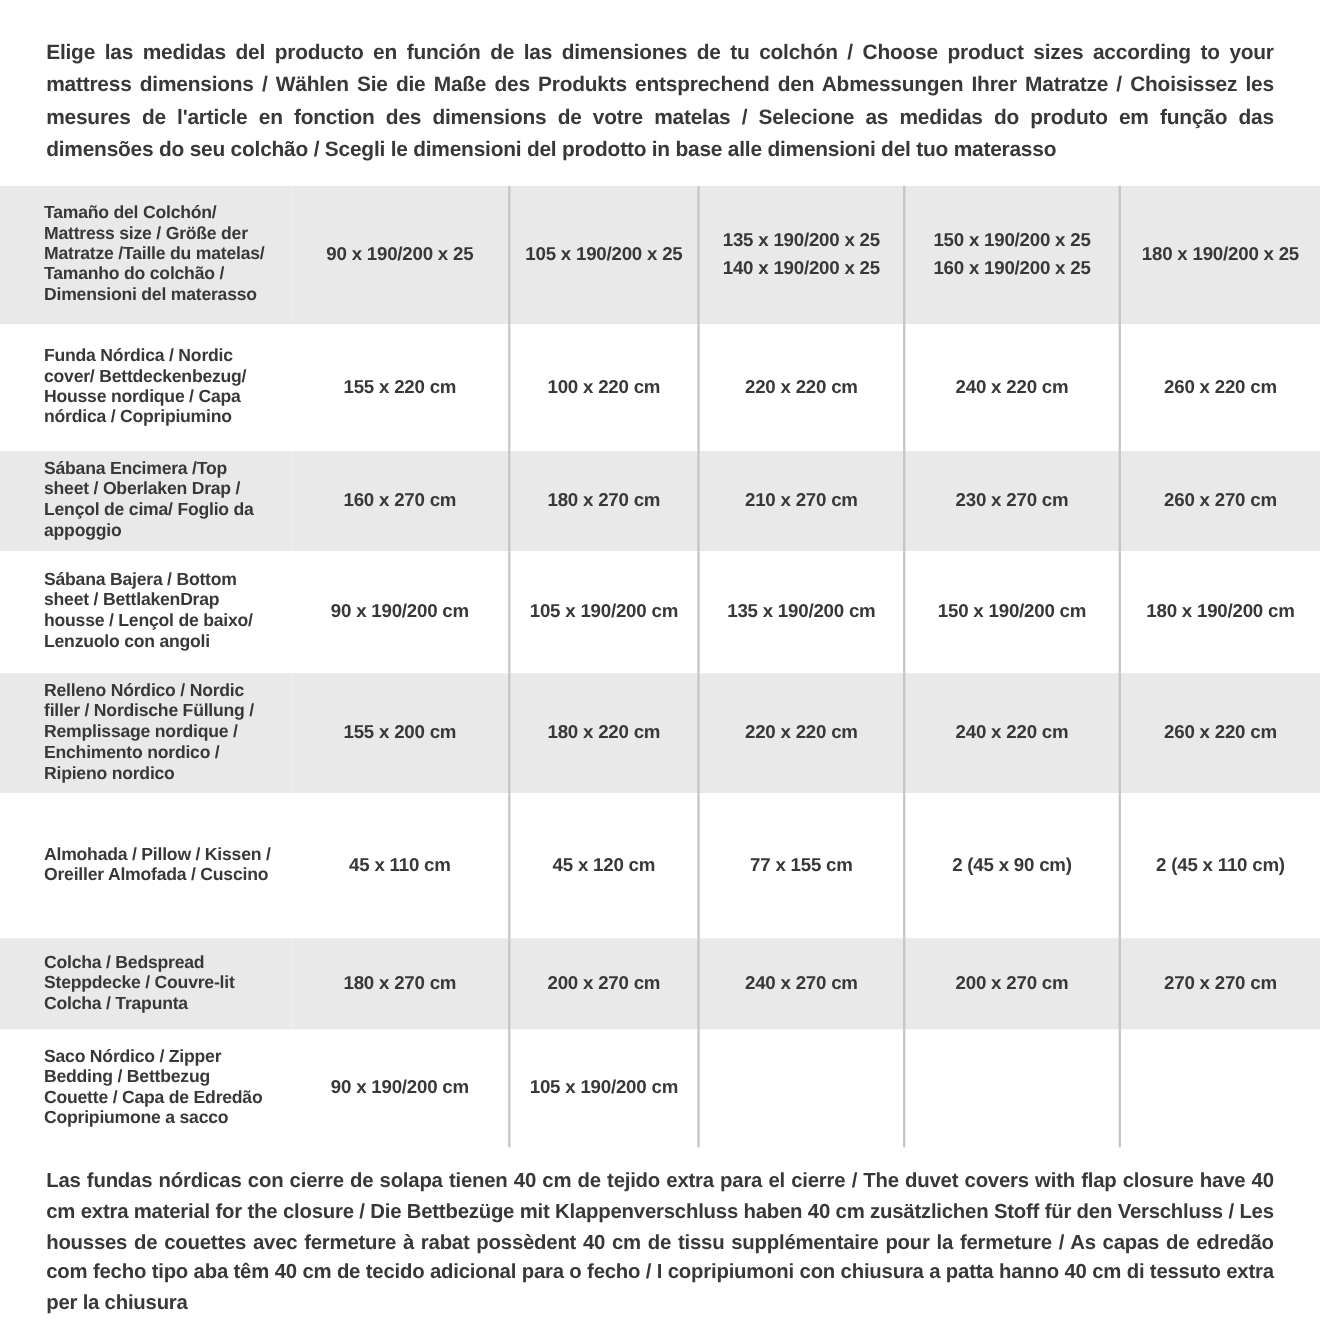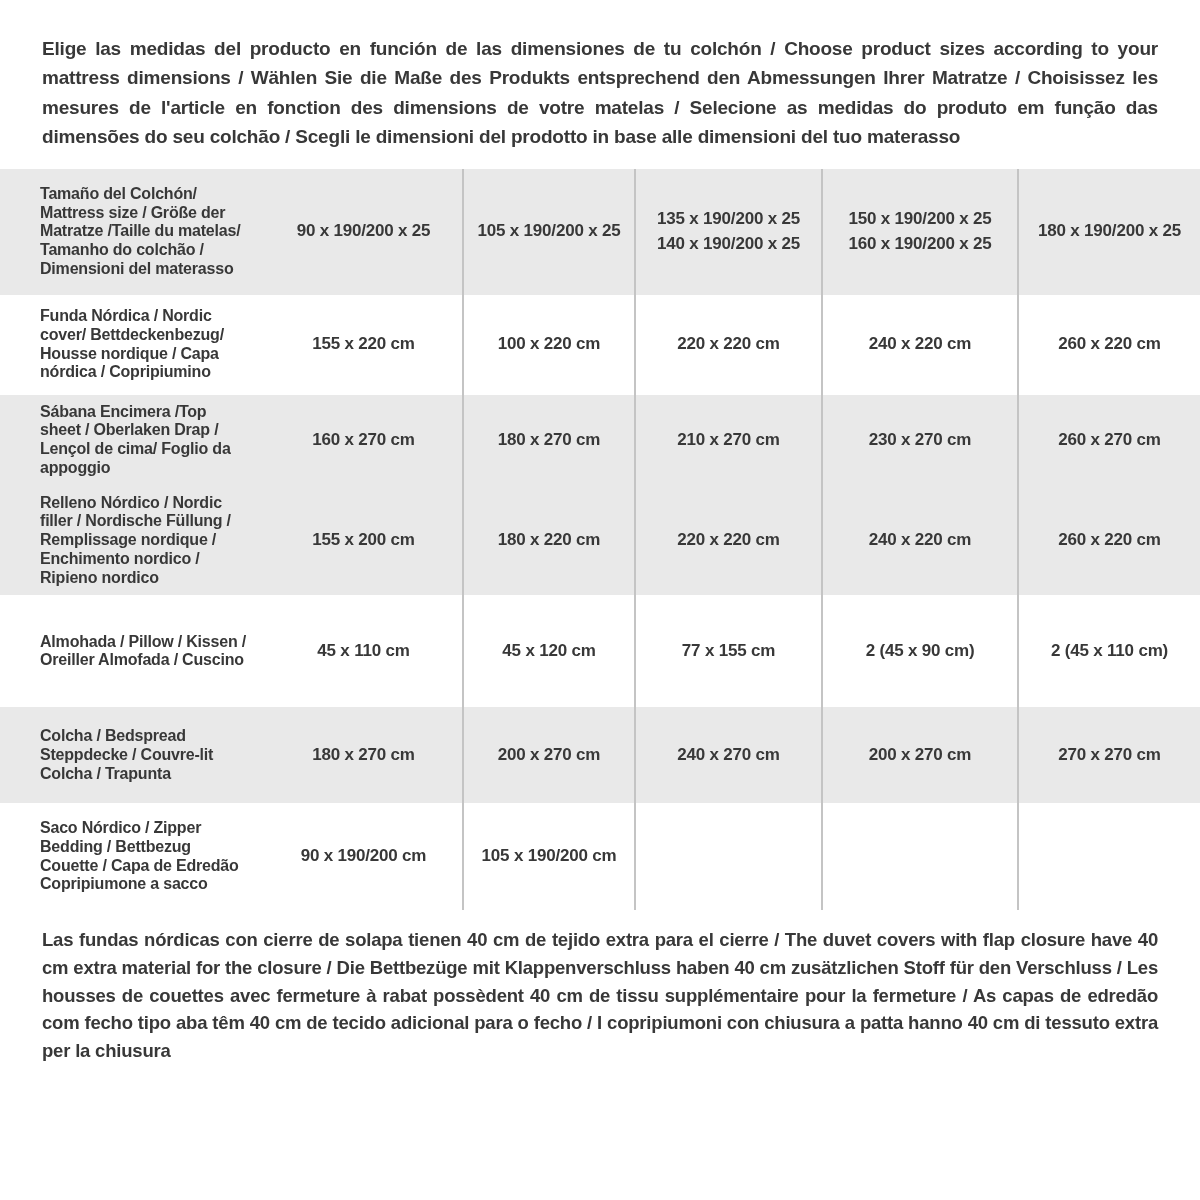--- a/index.html
+++ b/index.html
@@ -85,58 +85,66 @@
       <td class="lbl">Tamaño del Colchón/ Mattress size / Größe der Matratze /Taille du matelas/ Tamanho do colchão / Dimensioni del materasso</td>
       <td class="val">90 x 190/200 x 25</td>
       <td class="val sep">105 x 190/200 x 25</td>
       <td class="val sep">135 x 190/200 x 25
 140 x 190/200 x 25</td>
       <td class="val sep">150 x 190/200 x 25
 160 x 190/200 x 25</td>
       <td class="val sep">180 x 190/200 x 25</td>
     </tr>
 
-    <tr class="white" style="height:100px">
+    <tr class="white" style="height:115px">
       <td class="lbl">Funda Nórdica /  Nordic cover/ Bettdeckenbezug/ Housse nordique  / Capa nórdica / Copripiumino</td>
       <td class="val">155 x 220 cm</td>
       <td class="val sep">100 x 220 cm</td>
       <td class="val sep">220 x 220 cm</td>
       <td class="val sep">240 x 220 cm</td>
       <td class="val sep">260 x 220 cm</td>
     </tr>
 
     <tr class="gray" style="height:76px">
       <td class="lbl">Sábana Encimera /Top sheet / Oberlaken Drap / Lençol de cima/ Foglio da appoggio</td>
       <td class="val">160 x 270 cm</td>
       <td class="val sep">180 x 270 cm</td>
       <td class="val sep">210 x 270 cm</td>
       <td class="val sep">230 x 270 cm</td>
       <td class="val sep">260 x 270 cm</td>
     </tr>
 
+    <tr class="white" style="height:111px">
+      <td class="lbl">Sábana Bajera / Bottom sheet / BettlakenDrap housse / Lençol de baixo/ Lenzuolo con angoli</td>
+      <td class="val">90 x 190/200 cm</td>
+      <td class="val sep">105 x 190/200 cm</td>
+      <td class="val sep">135 x 190/200 cm</td>
+      <td class="val sep">150 x 190/200 cm</td>
+      <td class="val sep">180 x 190/200 cm</td>
+    </tr>
 
     <tr class="gray" style="height:106px">
       <td class="lbl">Relleno Nórdico / Nordic filler / Nordische Füllung / Remplissage nordique / Enchimento nordico / Ripieno nordico</td>
       <td class="val">155 x 200 cm</td>
       <td class="val sep">180 x 220 cm</td>
       <td class="val sep">220 x 220 cm</td>
       <td class="val sep">240 x 220 cm</td>
       <td class="val sep">260 x 220 cm</td>
     </tr>
 
-    <tr class="white" style="height:112px">
+    <tr class="white" style="height:132px">
       <td class="lbl">Almohada  / Pillow / Kissen / Oreiller Almofada / Cuscino</td>
       <td class="val">45 x 110 cm</td>
       <td class="val sep">45 x 120 cm</td>
       <td class="val sep">77 x 155 cm</td>
       <td class="val sep">2 (45 x 90 cm)</td>
       <td class="val sep">2 (45 x 110 cm)</td>
     </tr>
 
-    <tr class="gray" style="height:96px">
+    <tr class="gray" style="height:83px">
       <td class="lbl">Colcha / Bedspread Steppdecke / Couvre-lit Colcha / Trapunta</td>
       <td class="val">180 x 270 cm</td>
       <td class="val sep">200 x 270 cm</td>
       <td class="val sep">240 x 270 cm</td>
       <td class="val sep">200 x 270 cm</td>
       <td class="val sep">270 x 270 cm</td>
     </tr>
 
     <tr class="white" style="height:107px">
       <td class="lbl">Saco Nórdico / Zipper Bedding / Bettbezug Couette  / Capa de Edredão Copripiumone a sacco</td>

